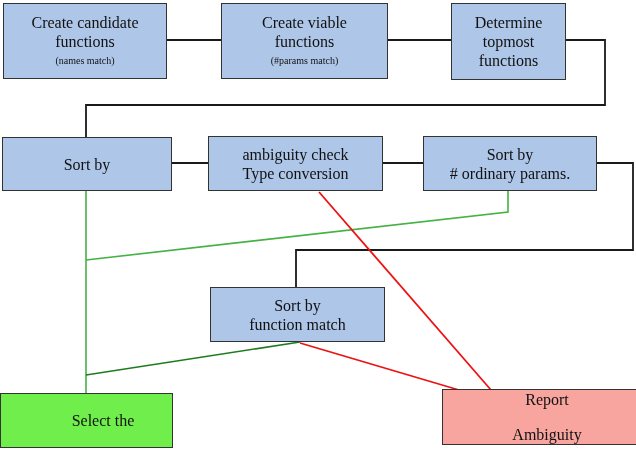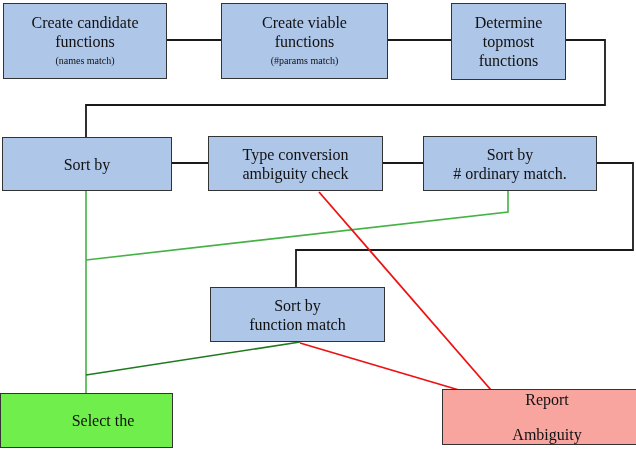--- a/index.html
+++ b/index.html
@@ -67,27 +67,27 @@
     <span class="ln">Determine</span>
     <span class="ln">topmost</span>
     <span class="ln">functions</span>
   </div>
 
   <div class="box fill-blue" style="left:2px;top:137px;width:170px;height:54px;">
     <span class="ln">Sort by</span>
   </div>
 
   <div class="box fill-blue" style="left:208px;top:136px;width:175px;height:55px;">
+    <span class="ln">ambiguity check</span>
     <span class="ln">Type conversion</span>
-    <span class="ln">ambiguity check</span>
   </div>
 
   <div class="box fill-blue" style="left:423px;top:136px;width:174px;height:55px;">
     <span class="ln">Sort by</span>
-    <span class="ln"># ordinary match.</span>
+    <span class="ln"># ordinary params.</span>
   </div>
 
   <div class="box fill-blue" style="left:210px;top:287px;width:175px;height:55px;">
     <span class="ln">Sort by</span>
     <span class="ln">function match</span>
   </div>
 
   <div class="box fill-green" style="left:0px;top:393px;width:173px;height:55px;">
     <span class="ln">Select the</span>
   </div>

